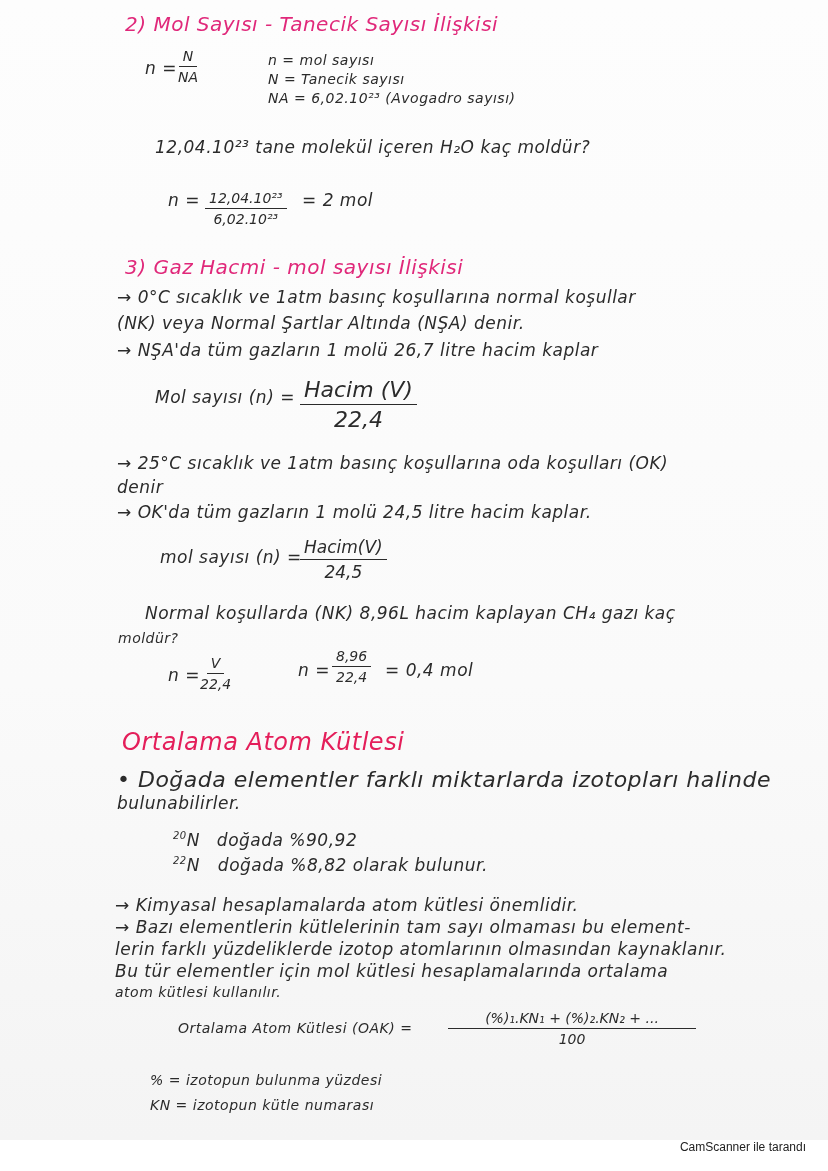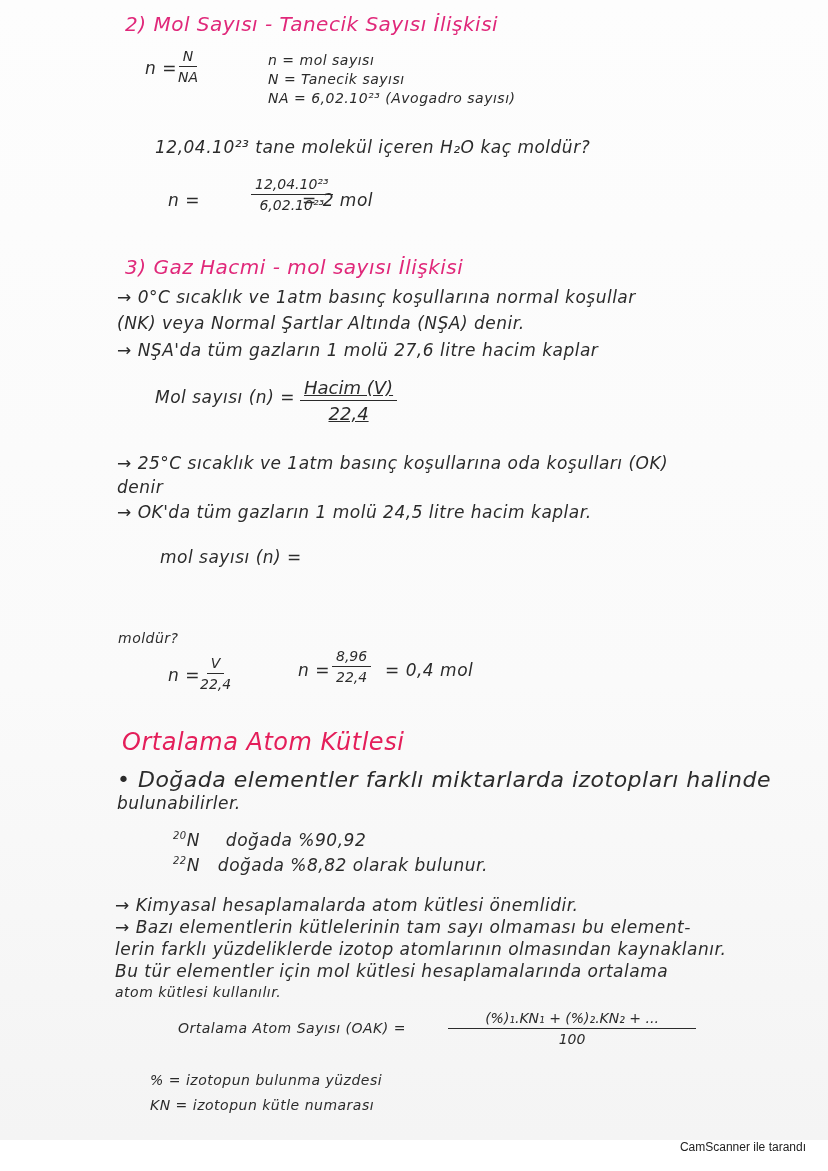--- a/index.html
+++ b/index.html
@@ -33,77 +33,82 @@
     <span class="num">N</span>
     <span class="den">NA</span>
   </div>
   <div class="hw sm" style="left:268px;top:52px;">n = mol sayısı</div>
   <div class="hw sm" style="left:268px;top:71px;">N = Tanecik sayısı</div>
   <div class="hw sm" style="left:268px;top:90px;">NA = 6,02.10²³ (Avogadro sayısı)</div>
 
   <div class="hw" style="left:155px;top:137px;">12,04.10²³ tane molekül içeren H₂O kaç moldür?</div>
 
   <div class="hw" style="left:168px;top:190px;">n =</div>
-  <div class="frac sm" style="left:205px;top:176px;margin-left:46px;">
+  <div class="frac sm" style="left:205px;top:190px;">
     <span class="num">12,04.10²³</span>
     <span class="den">6,02.10²³</span>
   </div>
   <div class="hw" style="left:302px;top:190px;">= 2 mol</div>
 
   <div class="hw pink" style="left:125px;top:255px;font-size:20px;">3) Gaz Hacmi - mol sayısı İlişkisi</div>
   <div class="hw" style="left:117px;top:287px;">→ 0°C sıcaklık ve 1atm basınç koşullarına normal koşullar</div>
   <div class="hw" style="left:117px;top:313px;">(NK) veya Normal Şartlar Altında (NŞA) denir.</div>
-  <div class="hw" style="left:117px;top:340px;">→ NŞA'da tüm gazların 1 molü 27,6 litre hacim kaplar</div>
+  <div class="hw" style="left:117px;top:340px;">→ NŞA'da tüm gazların 1 molü 26,7 litre hacim kaplar</div>
 
   <div class="hw" style="left:155px;top:387px;">Mol sayısı (n) =</div>
-  <div class="frac" style="left:300px;top:377px;font-size:18px;text-decoration:underline;">
+  <div class="frac" style="left:300px;top:377px;font-size:22px;">
     <span class="num">Hacim (V)</span>
     <span class="den">22,4</span>
   </div>
 
   <div class="hw" style="left:117px;top:453px;">→ 25°C sıcaklık ve 1atm basınç koşullarına oda koşulları (OK)</div>
   <div class="hw" style="left:117px;top:477px;text-align:center;">denir</div>
   <div class="hw" style="left:117px;top:502px;font-style:italic;">→ OK'da tüm gazların 1 molü 24,5 litre hacim kaplar.</div>
 
   <div class="hw" style="left:160px;top:547px;">mol sayısı (n) =</div>
+  <div class="frac" style="left:300px;top:537px;font-size:17px;">
+    <span class="num">Hacim(V)</span>
+    <span class="den">24,5</span>
+  </div>
 
+  <div class="hw" style="left:145px;top:603px;">Normal koşullarda (NK) 8,96L hacim kaplayan CH₄ gazı kaç</div>
   <div class="hw sm" style="left:118px;top:630px;">moldür?</div>
 
   <div class="hw" style="left:168px;top:665px;">n =</div>
   <div class="frac sm" style="left:200px;top:655px;">
     <span class="num">V</span>
     <span class="den">22,4</span>
   </div>
   <div class="hw" style="left:298px;top:660px;">n =</div>
   <div class="frac sm" style="left:332px;top:648px;">
     <span class="num">8,96</span>
     <span class="den">22,4</span>
   </div>
   <div class="hw" style="left:385px;top:660px;">= 0,4 mol</div>
 
   <div class="hw red title-lg" style="left:122px;top:728px;">Ortalama Atom Kütlesi</div>
   <div class="hw" style="left:117px;top:767px;font-size:22px;">• Doğada elementler farklı miktarlarda izotopları halinde</div>
   <div class="hw" style="left:117px;top:793px;">bulunabilirler.</div>
 
   <div class="hw" style="left:173px;top:830px;">
     <sup>20</sup><span>N</span>
-    <span style="margin-left:20px;">doğada %90,92</span>
+    <span style="margin-left:11px;">doğada %90,92</span>
   </div>
   <div class="hw" style="left:173px;top:855px;">
     <sup>22</sup><span>N</span>
     <span style="margin-left:12px;">doğada %8,82 olarak bulunur.</span>
   </div>
 
   <div class="hw" style="left:115px;top:895px;">→ Kimyasal hesaplamalarda atom kütlesi önemlidir.</div>
   <div class="hw" style="left:115px;top:917px;">→ Bazı elementlerin kütlelerinin tam sayı olmaması bu element-</div>
   <div class="hw" style="left:115px;top:939px;">lerin farklı yüzdeliklerde izotop atomlarının olmasından kaynaklanır.</div>
   <div class="hw" style="left:115px;top:961px;">Bu tür elementler için mol kütlesi hesaplamalarında ortalama</div>
   <div class="hw sm" style="left:115px;top:984px;">atom kütlesi kullanılır.</div>
 
-  <div class="hw sm" style="left:178px;top:1020px;">Ortalama Atom Sayısı (OAK) =</div>
+  <div class="hw sm" style="left:178px;top:1020px;">Ortalama Atom Kütlesi (OAK) =</div>
   <div class="frac sm" style="left:452px;top:1010px;width:240px;">
     <span class="num" style="width:100%;text-align:center;">(%)₁.KN₁ + (%)₂.KN₂ + ...</span>
     <span class="den">100</span>
   </div>
 
   <div class="hw sm" style="left:150px;top:1072px;">% = izotopun bulunma yüzdesi</div>
   <div class="hw sm" style="left:150px;top:1097px;">KN = izotopun kütle numarası</div>
 </div>
 
 <div class="footer">CamScanner ile tarandı</div>

